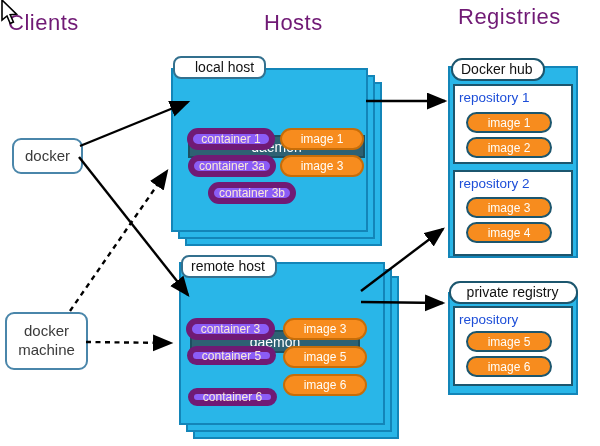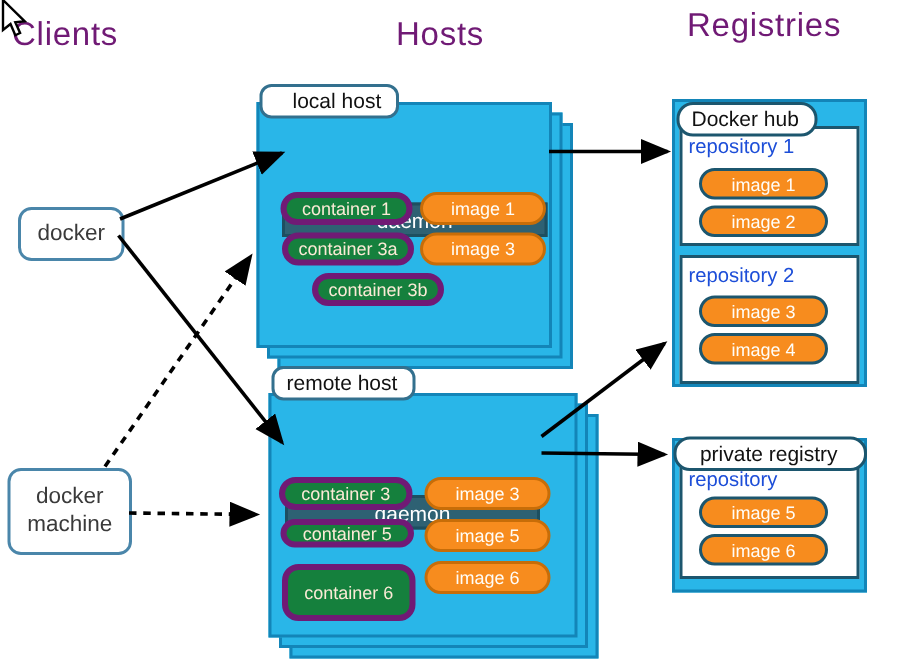--- a/index.html
+++ b/index.html
@@ -17,30 +17,30 @@
   
   .host-box,.stack{
     position:absolute;background:#29b6e8;border:2px solid #1385b8;box-sizing:border-box;
   }
   .stack{z-index:1;}
   .host-box{z-index:2;}
   .tab-label{
     position:absolute;z-index:4;background:#fff;border:2px solid #33708e;border-radius:8px;
     font-size:14px;color:#111;padding:1px 10px 2px 8px;white-space:nowrap;
   }
-  .reg-label{border-color:#1c566e;border-radius:11px;margin-top:10px;}
+  .reg-label{border-color:#1c566e;border-radius:11px;}
   .daemon{
     position:absolute;z-index:3;background:#2e6173;border:2px solid #1d4f60;box-sizing:border-box;
     display:flex;align-items:center;justify-content:center;color:#ffffff;font-size:14px;margin-top:45px;
   }
   .pill{
     position:absolute;z-index:3;border-radius:11px;box-sizing:border-box;
     display:flex;align-items:center;justify-content:center;font-size:12px;
   }
-  .pill.cont{background:#15803d;border:4px solid #701a75;color:#fbead6;}
+  .pill.cont{background:#8b5cf6;border:6px solid #701a75;color:#fbead6;}
   .pill.img{background:#f78c1e;border:2px solid #c76d08;color:#fffdf8;}
   .pill.reg-img{background:#f78c1e;border:2px solid #1c566e;color:#fffdf8;}
   
   .registry-box{
     position:absolute;background:#29b6e8;border:2px solid #1385b8;box-sizing:border-box;z-index:2;
   }
   .repo-box{
     position:absolute;background:#fff;border:2px solid #1c566e;box-sizing:border-box;z-index:3;
   }
   .repo-name{position:absolute;z-index:4;font-size:13.5px;color:#1d4ed8;white-space:nowrap;}
@@ -73,27 +73,27 @@
   </div>
   <div class="pill cont" style="left:187px;top:128px;width:88px;height:22px;">container 1</div>
   <div class="pill cont" style="left:188px;top:155px;width:88px;height:22px;">container 3a</div>
   <div class="pill cont" style="left:189px;top:182px;width:88px;height:22px;margin-left:19px;">container 3b</div>
   <div class="pill img" style="left:280px;top:128px;width:84px;height:22px;">image 1</div>
   <div class="pill img" style="left:280px;top:155px;width:84px;height:22px;">image 3</div>
 
   <div class="stack" style="left:193px;top:276px;width:206px;height:163px;"></div>
   <div class="stack" style="left:186px;top:269px;width:206px;height:163px;"></div>
   <div class="host-box" style="left:179px;top:262px;width:206px;height:163px;"></div>
-  <div class="tab-label" style="left:181px;top:244px;">remote host</div>
+  <div class="tab-label" style="left:181px;top:255px;">remote host</div>
   <div class="daemon" style="left:190px;top:285px;width:170px;height:23px;">
     <span>daemon</span>
   </div>
   <div class="pill cont" style="left:186px;top:318px;width:89px;height:22px;">container 3</div>
   <div class="pill cont" style="left:187px;top:346px;width:89px;height:19px;">container 5</div>
-  <div class="pill cont" style="left:188px;top:376px;width:89px;height:38px;">container 6</div>
+  <div class="pill cont" style="left:188px;top:388px;width:89px;height:18px;">container 6</div>
   <div class="pill img" style="left:283px;top:318px;width:84px;height:22px;">image 3</div>
   <div class="pill img" style="left:283px;top:346px;width:84px;height:22px;">image 5</div>
   <div class="pill img" style="left:283px;top:374px;width:84px;height:22px;">image 6</div>
 
   <div class="registry-box" style="left:448px;top:66px;width:130px;height:192px;"></div>
   <div class="tab-label reg-label" style="left:451px;top:58px;">Docker hub</div>
   <div class="repo-box" style="left:453px;top:84px;width:120px;height:80px;"></div>
   <div class="repo-name" style="left:459px;top:90px;">repository 1</div>
   <div class="pill reg-img" style="left:466px;top:112px;width:86px;height:21px;">image 1</div>
   <div class="pill reg-img" style="left:466px;top:137px;width:86px;height:21px;">image 2</div>

